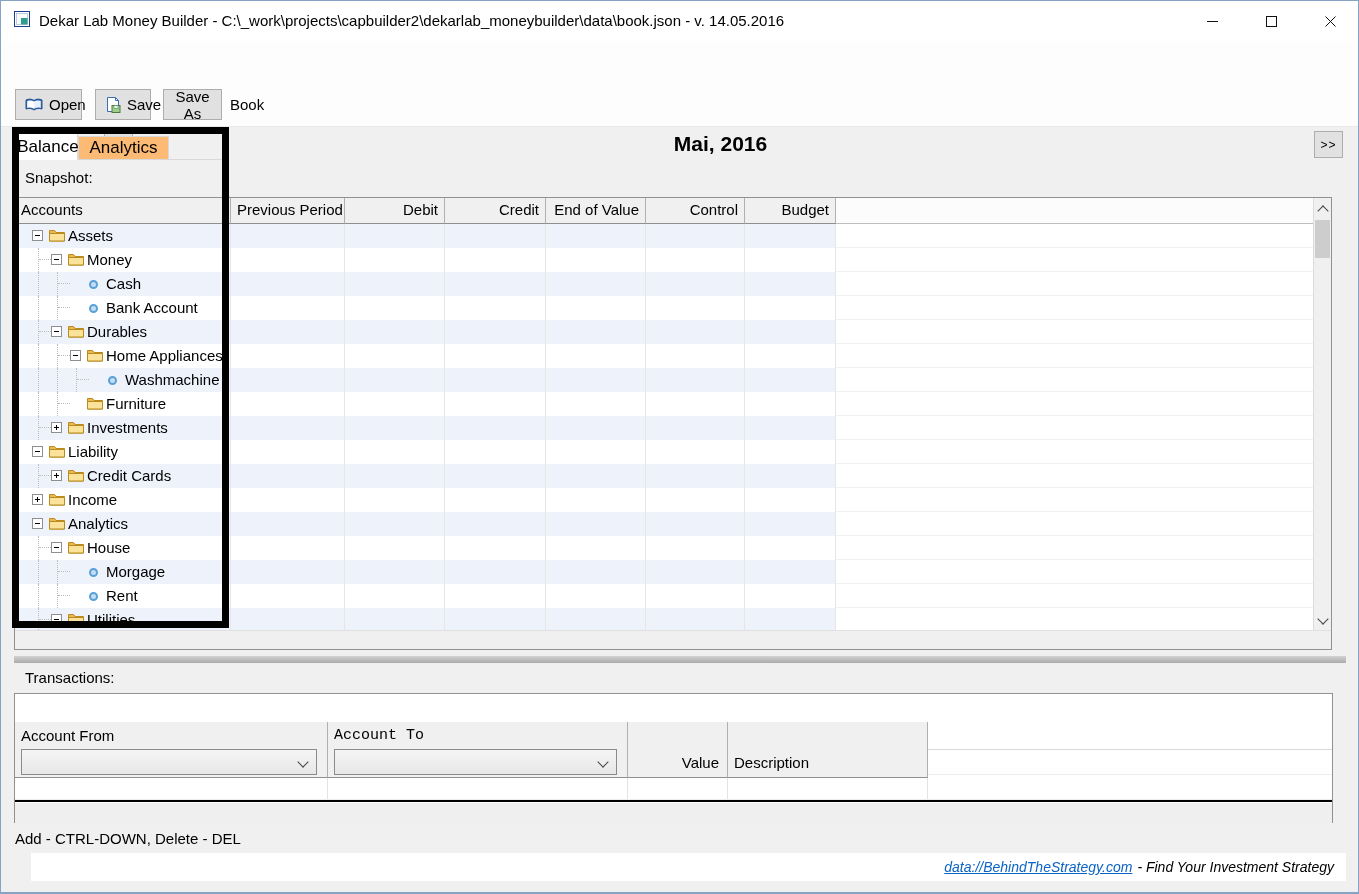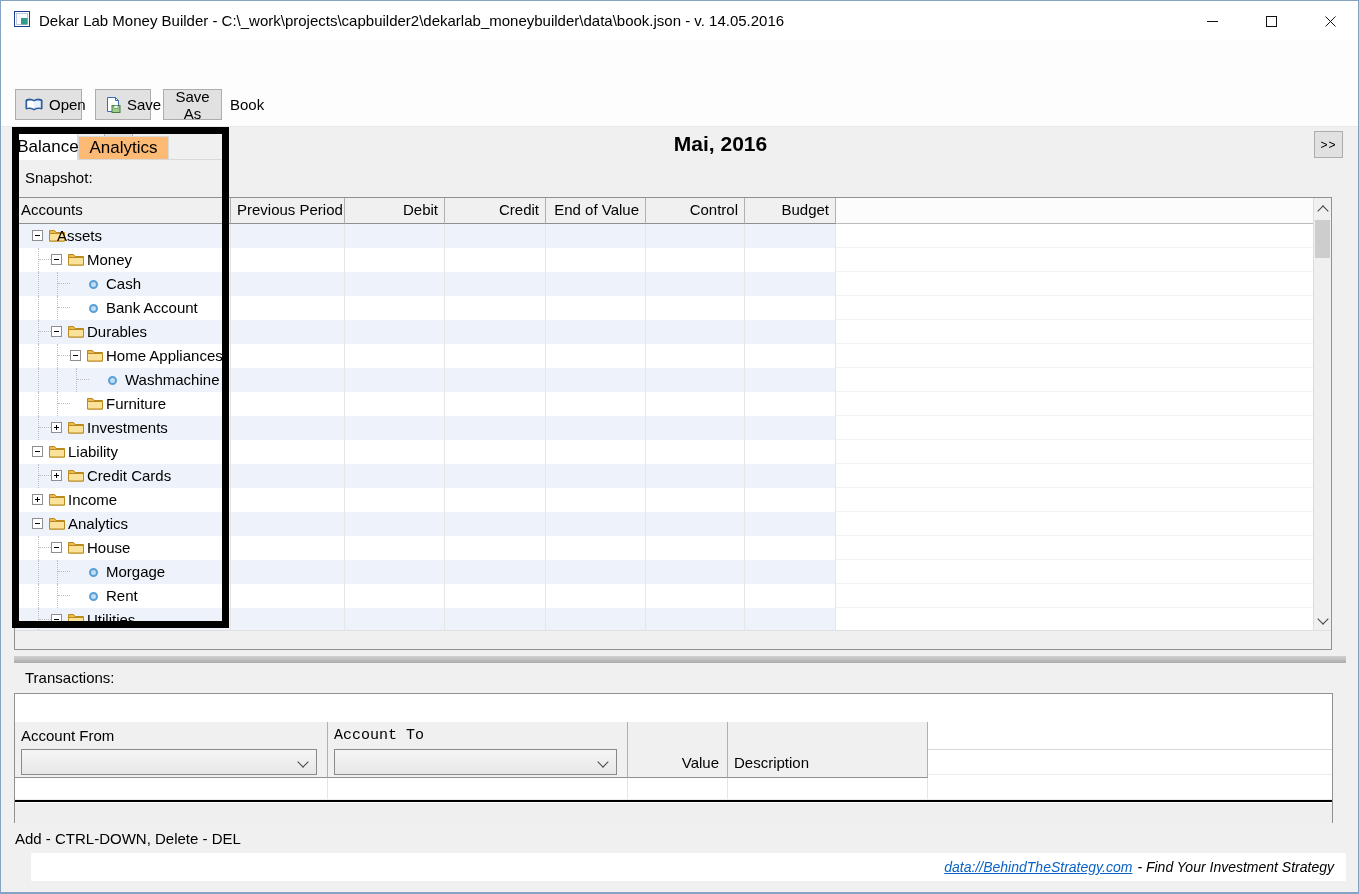--- a/index.html
+++ b/index.html
@@ -166,21 +166,21 @@
         <div class="hfiller"></div>
       </div>
     <div class="tviewport">
         <div class="trow stripe">
           <div class="tcell">
             <div class="exp" style="left: 17px; top: 6px;"></div>
             <span class="ficon" style="left: 34px;"><svg width="16" height="13" viewBox="0 0 16 13">
                 <path d="M0.5 1.5 h5 l1.6 2 h8.4 v8.5 h-15 z" fill="#edb84d" stroke="#b98a1d"></path>
                 <path d="M0.5 4.5 h15 v7.5 h-15 z" fill="#fbe29a" stroke="#b98a1d"></path>
               </svg></span>
-            <span class="tlabel" style="left: 42px;">Assets</span>
+            <span class="tlabel" style="left: 53px;">Assets</span>
           </div>
           <div class="ncell" style="width: 114px;"></div>
           <div class="ncell" style="width: 100px;"></div>
           <div class="ncell" style="width: 101px;"></div>
           <div class="ncell" style="width: 100px;"></div>
           <div class="ncell" style="width: 99px;"></div>
           <div class="ncell" style="width: 91px;"></div>
           <div class="rfiller"></div>
         </div>
         <div class="trow">

